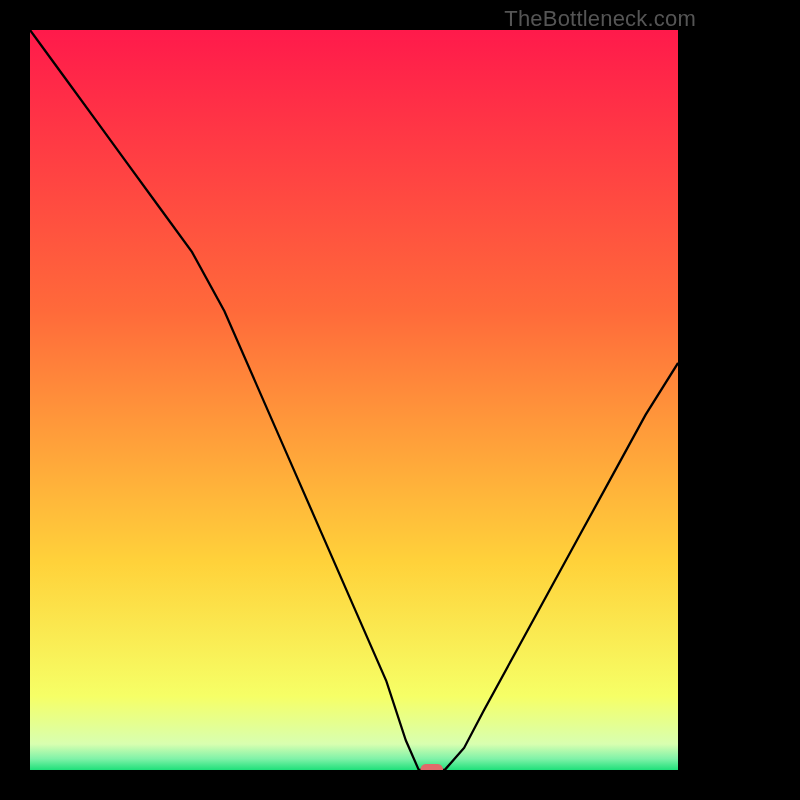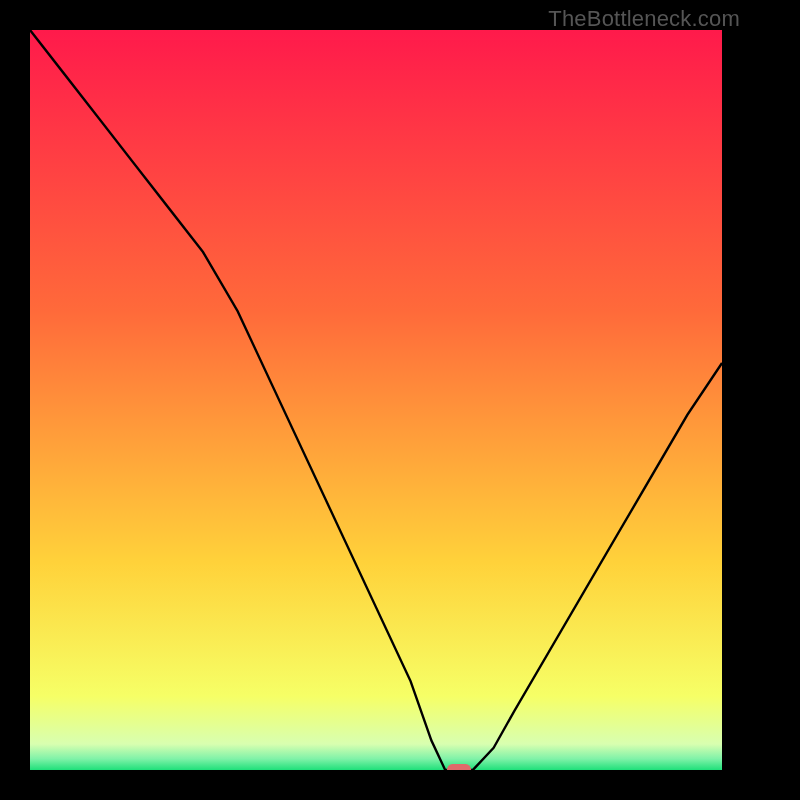--- a/index.html
+++ b/index.html
@@ -9,21 +9,20 @@
     height: 800px;
     background: #000;
     overflow: hidden;
     font-family: Arial, Helvetica, sans-serif;
   }
   .frame {
     position: relative;
     width: 708px;
     height: 800px;
     background: #000;
-    padding-left: 44px;
   }
   .watermark {
     position: absolute;
     top: 6px;
     right: 12px;
     color: #555;
     font-size: 22px;
     letter-spacing: 0.2px;
     z-index: 10;
     user-select: none;

